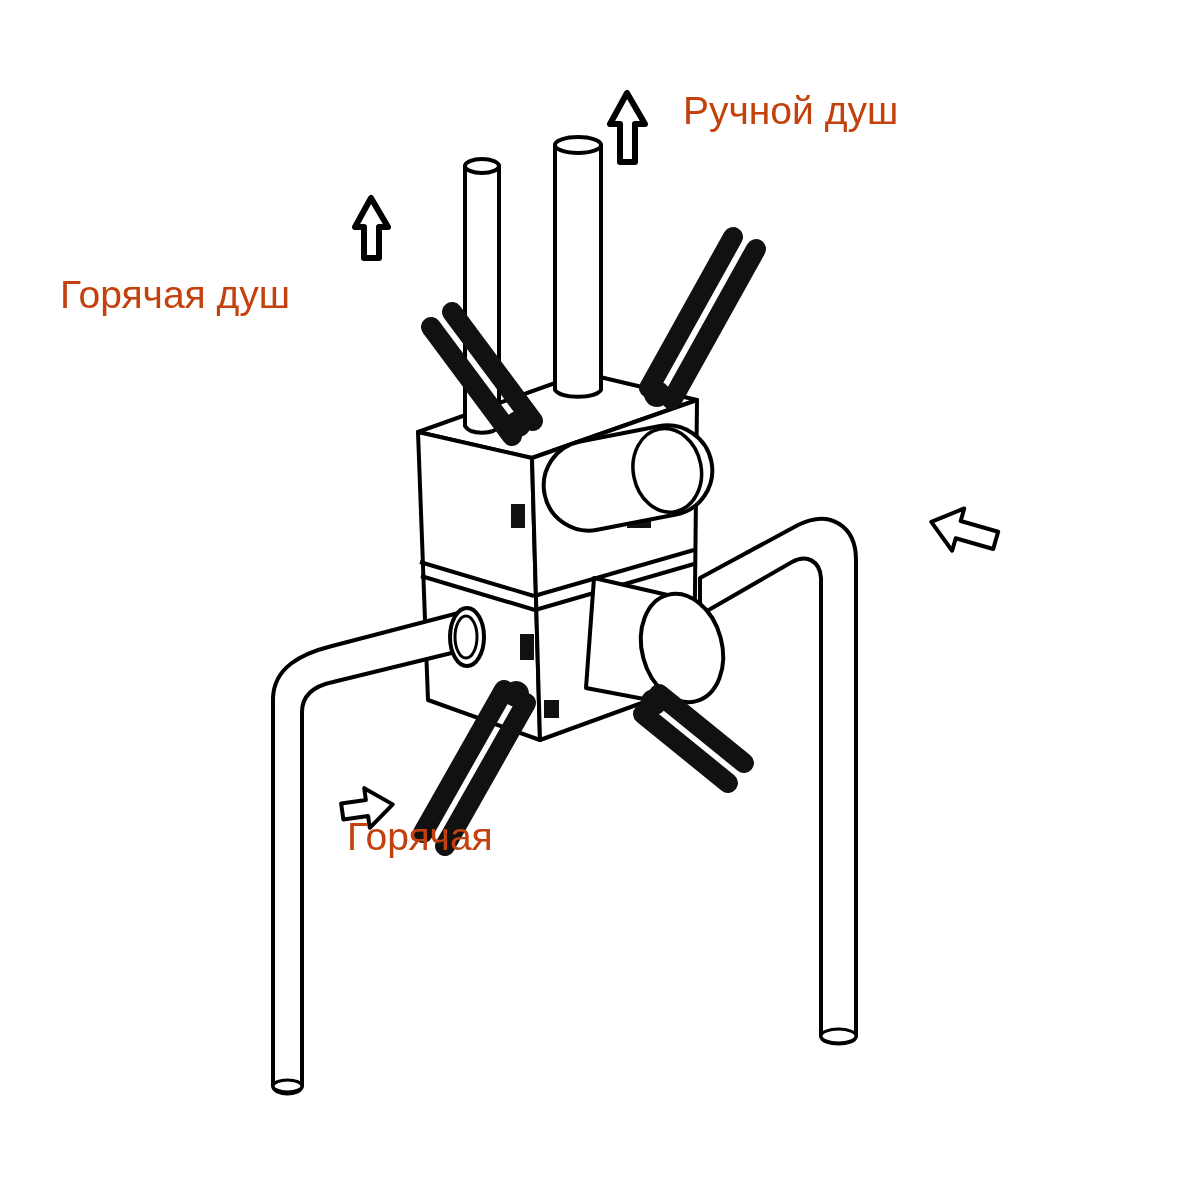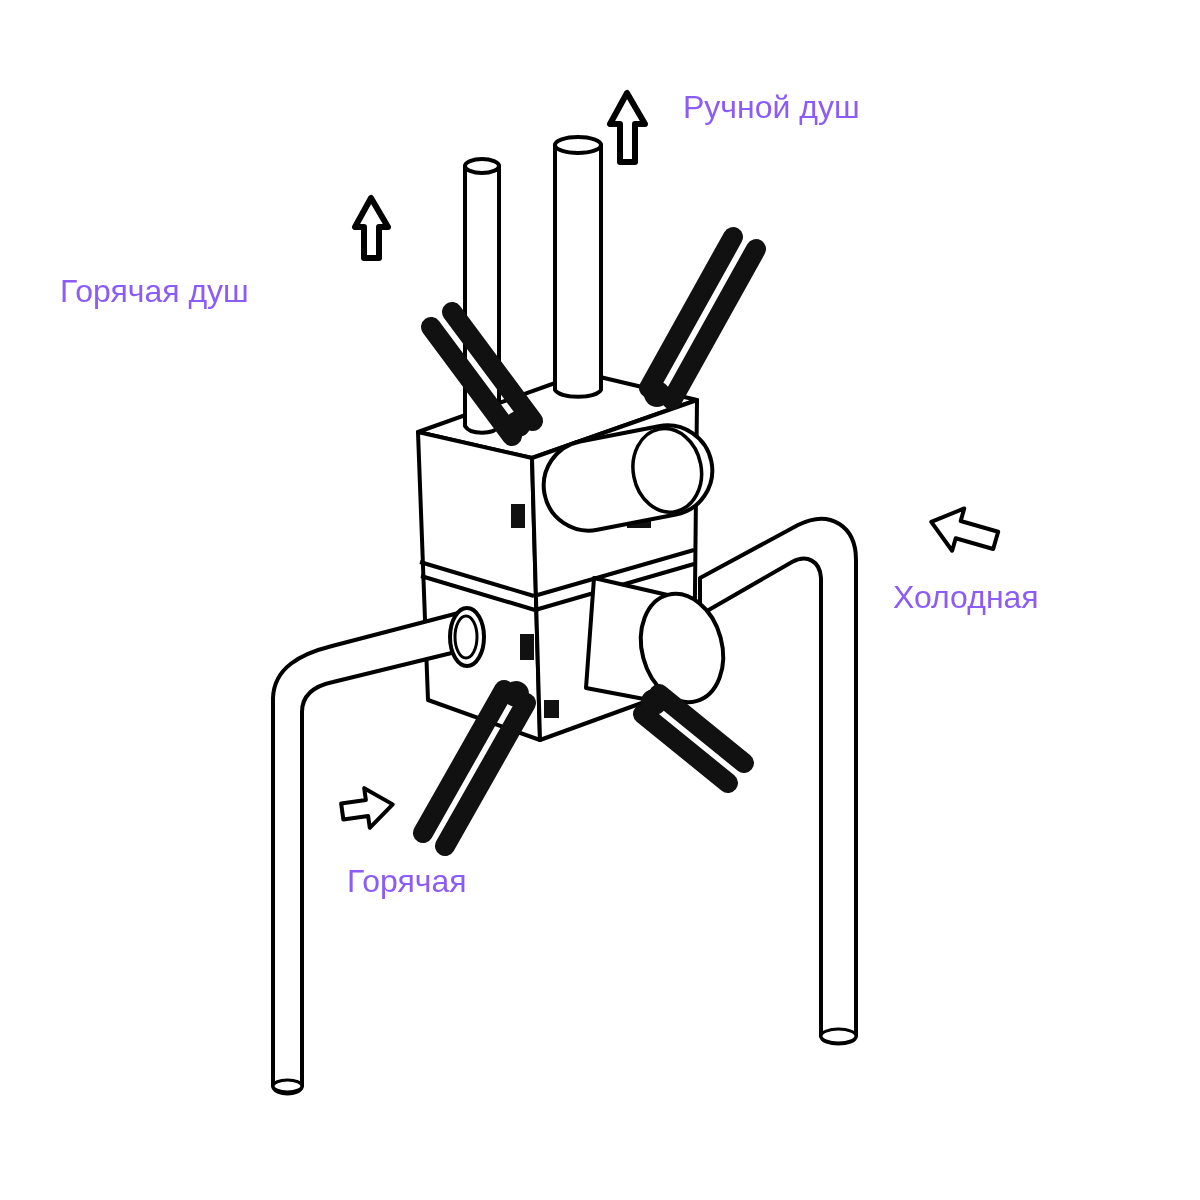--- a/index.html
+++ b/index.html
@@ -7,23 +7,23 @@
     position: relative;
     width: 1200px;
     height: 1200px;
     background: #ffffff;
     overflow: hidden;
     font-family: "Liberation Sans", sans-serif;
   }
   #stage svg { position: absolute; left: 0; top: 0; }
   .diagram-label {
     position: absolute;
-    font-size: 32px;
+    font-size: 39px;
     line-height: 1.1;
-    color: #8b5cf6;
+    color: #c2410c;
     white-space: nowrap;
   }
 </style>
 </head>
 <body>
 
 <div id="stage">
 
   <svg width="1200" height="1200" viewBox="0 0 1200 1200">
 
@@ -111,17 +111,16 @@
         <polygon stroke-width="4" transform="rotate(-8 367 808)" points="393,808 367,788 367,800 342,800 342,816 367,816 367,828"></polygon>
       </g>
 
     </g>
   </svg>
 
   <div class="diagram-label" style="left:683px; top:90px;">Ручной душ</div>
 
   <div class="diagram-label" style="left:60px; top:274px;">Горячая душ</div>
 
-  <div class="diagram-label" style="left:893px; top:580px;">Холодная</div>
 
-  <div class="diagram-label" style="left:347px; top:864px;text-align:center;">Горячая</div>
+  <div class="diagram-label" style="left:347px; top:816px;text-align:center;">Горячая</div>
 
 </div>
 
 </body></html>

